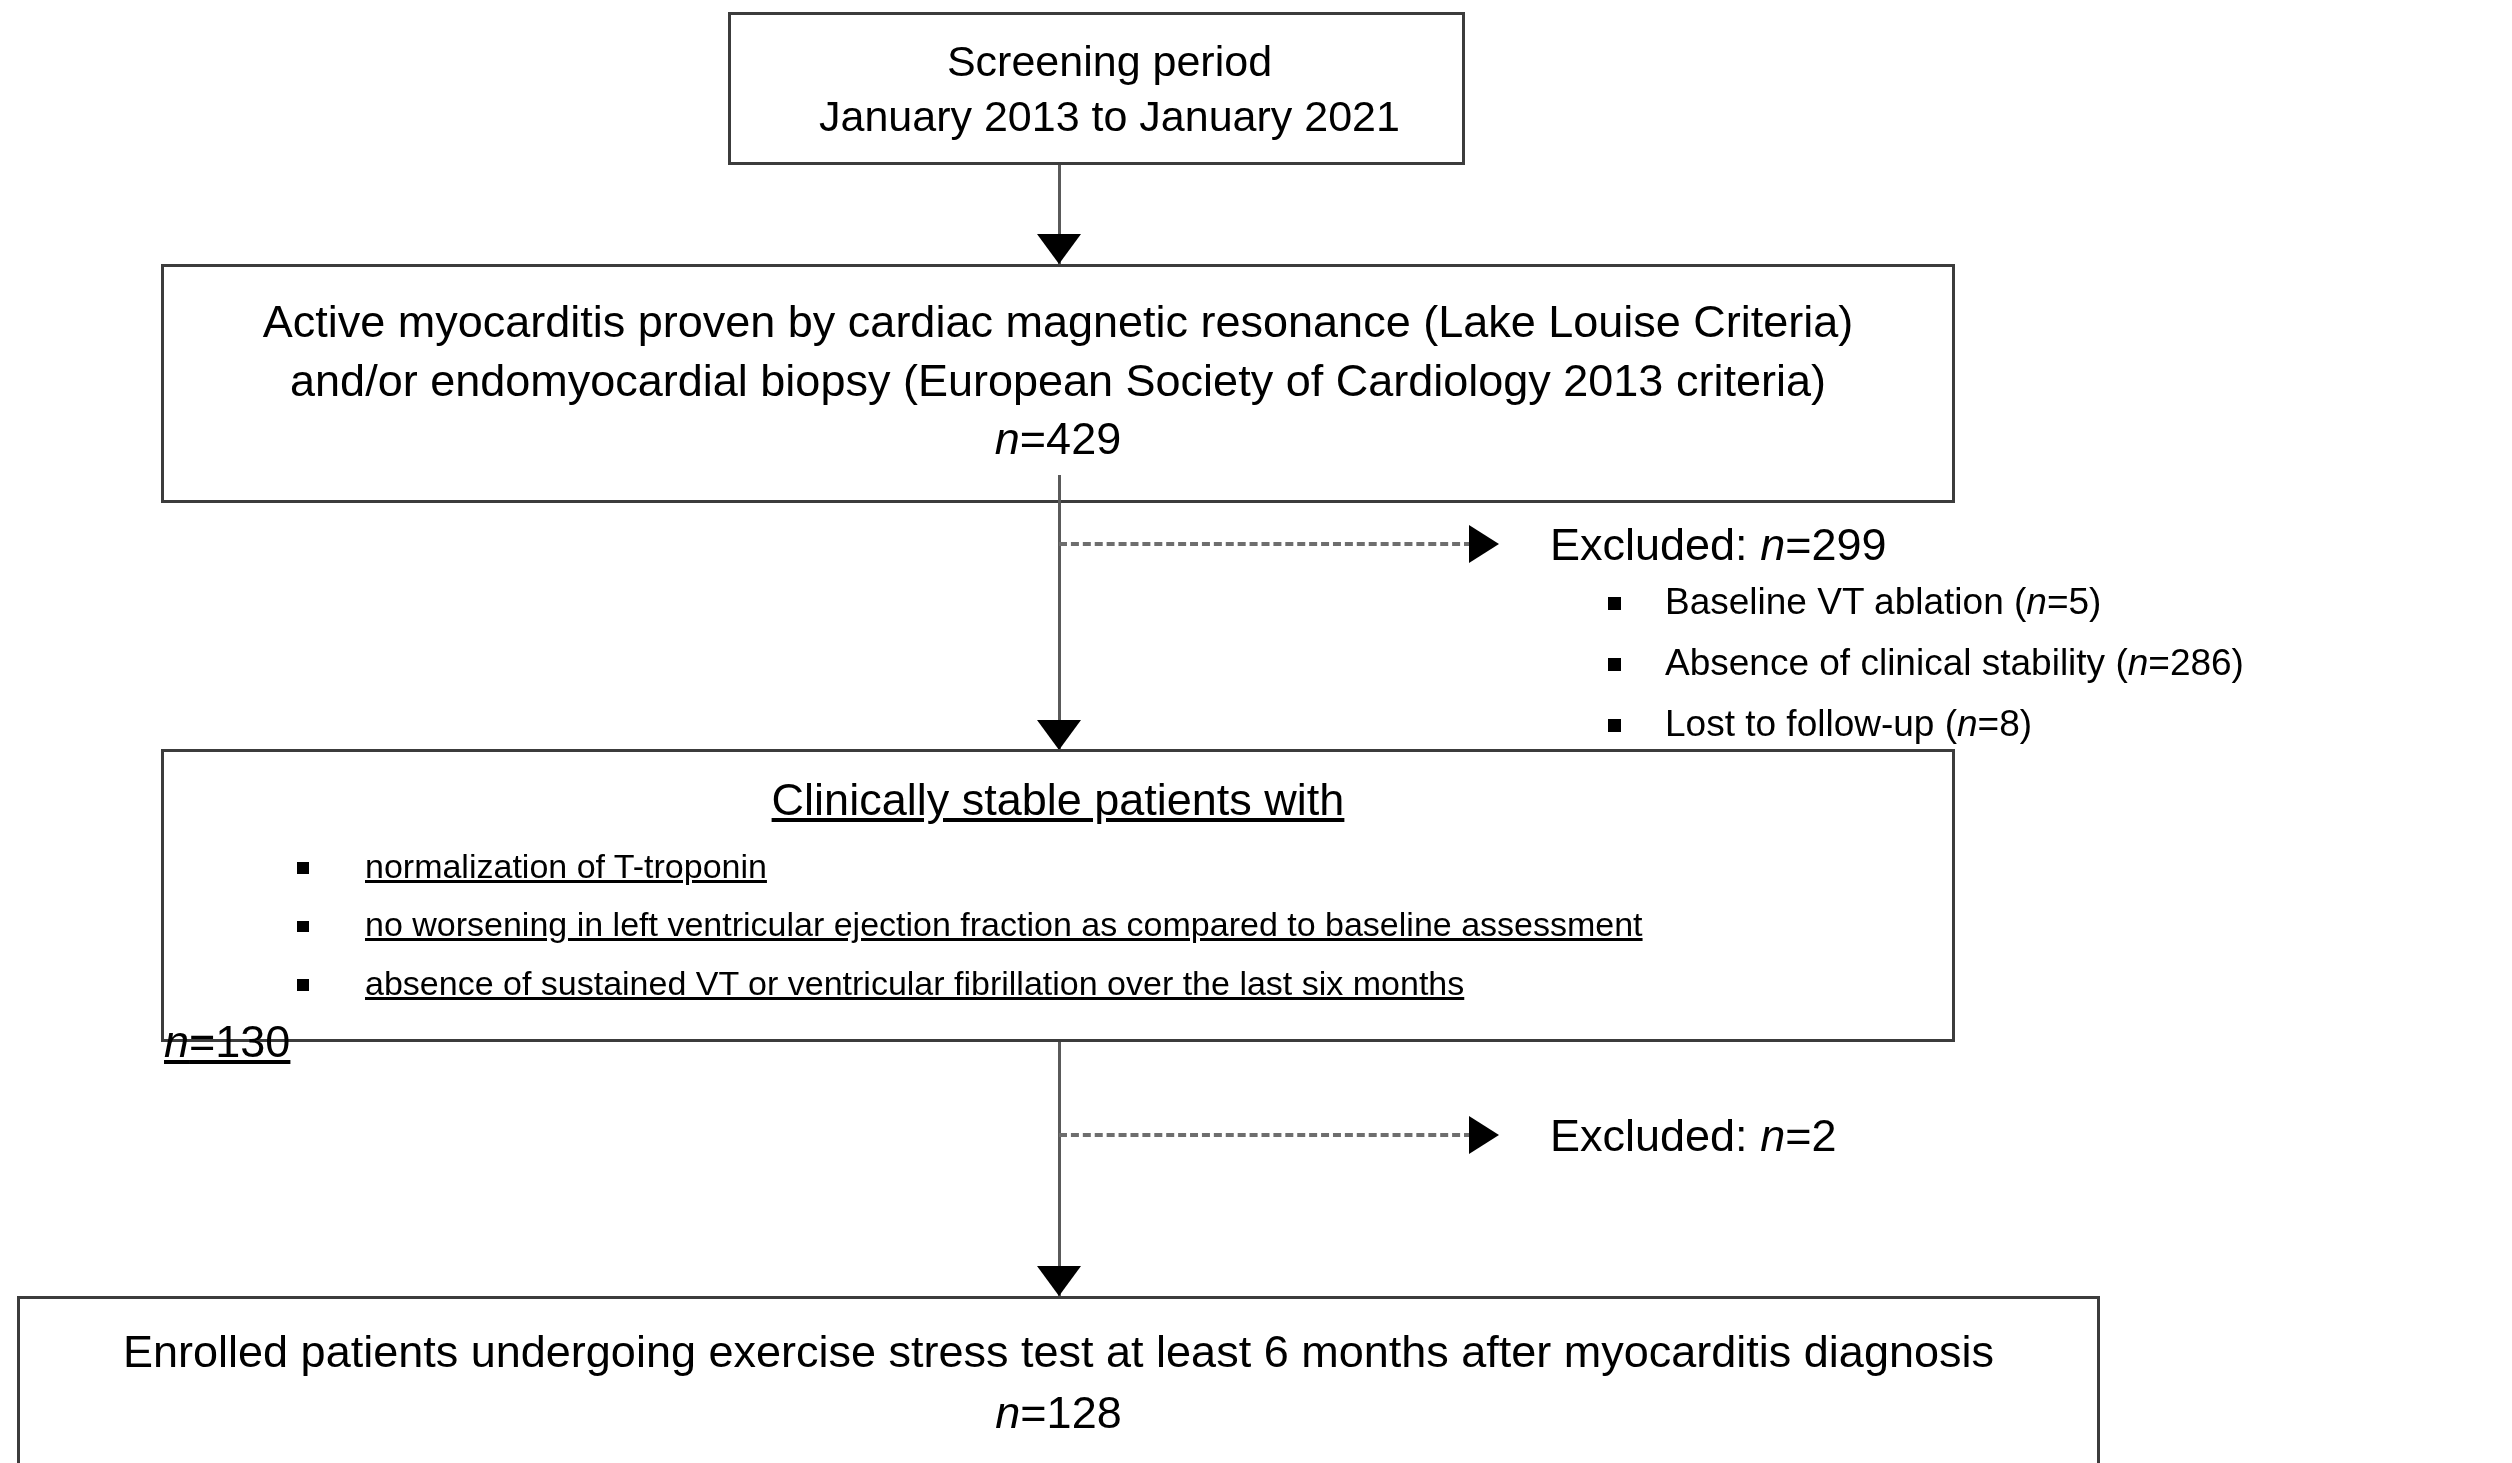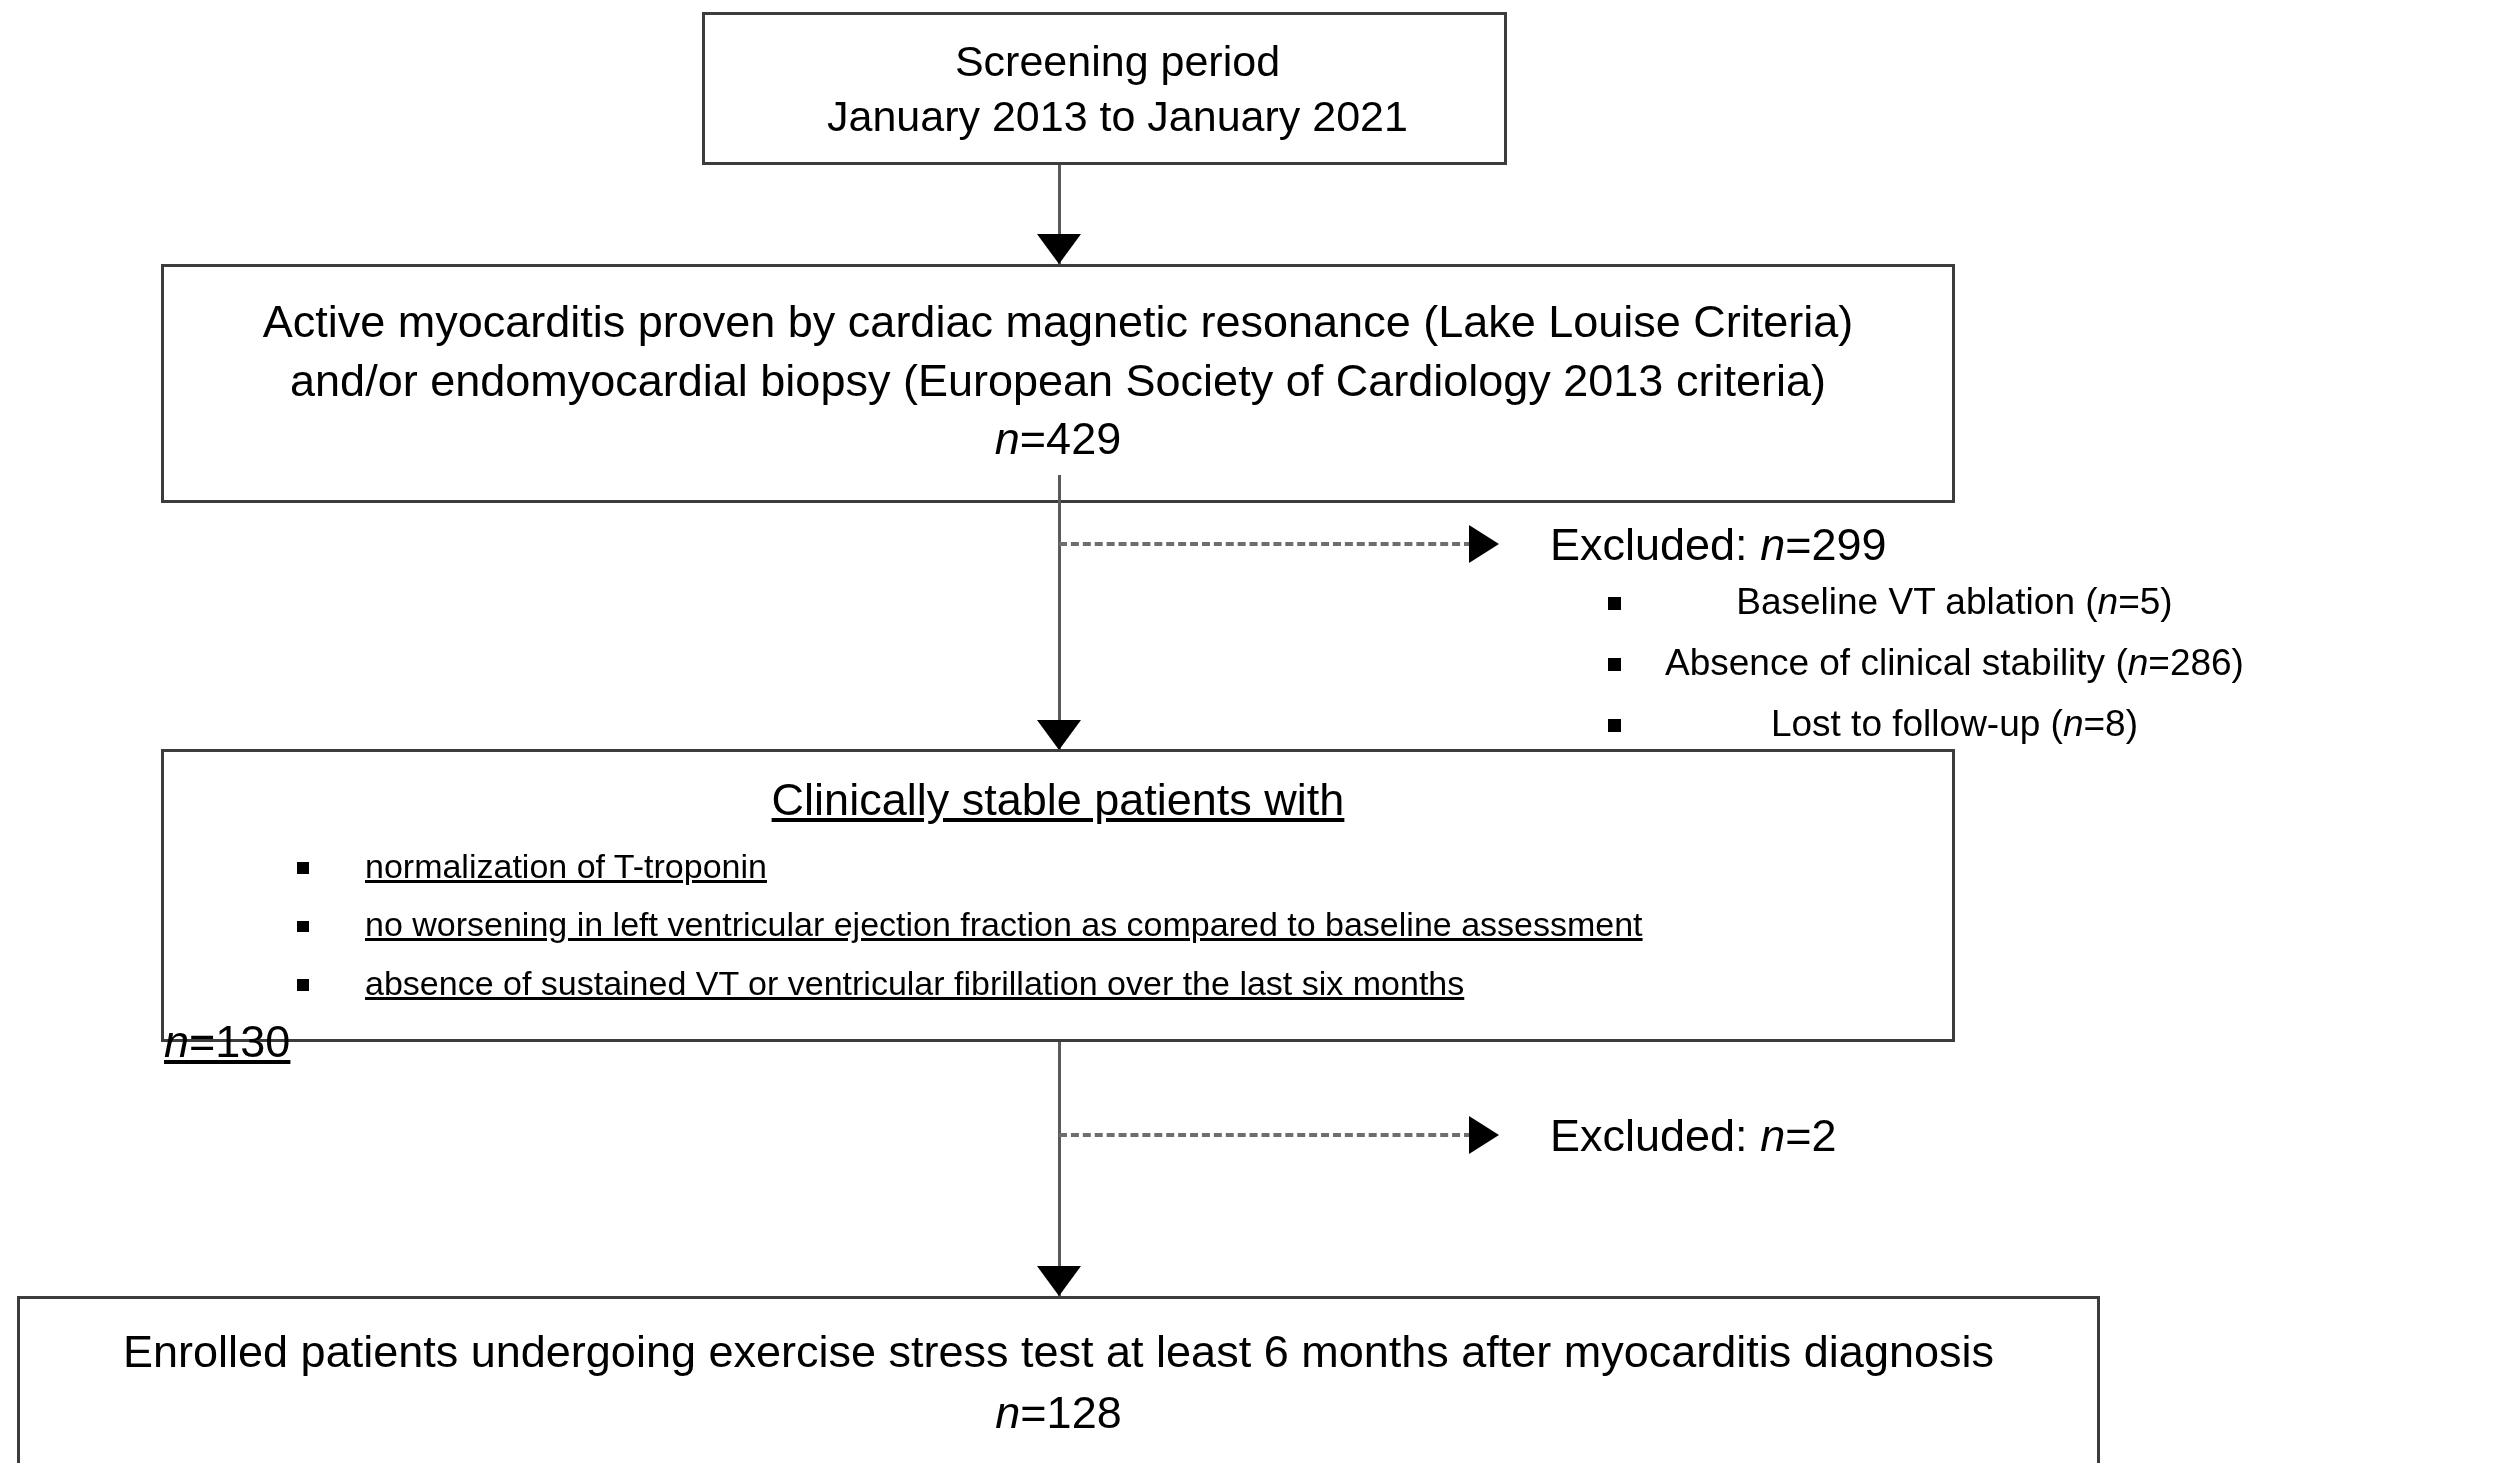--- a/index.html
+++ b/index.html
@@ -33,23 +33,23 @@
     text-align: center;
     font-size: 42px;
     line-height: 1.28;
     white-space: nowrap;
   }
   .nval {
     font-style: italic;
   }
 
   #box-screening {
-    left: 702px;
+    left: 728px;
     top: 12.2px;
-    width: 805px;
+    width: 737px;
     height: 153px;
     padding-left: 26px;
   }
   #box-screening .line { font-size: 43px; }
 
   #box-proven {
     left: 161px;
     top: 264px;
     width: 1794px;
     height: 239px;
@@ -127,21 +127,20 @@
     margin: 12.2px 0 0 0;
     padding: 0 0 0 58px;
   }
   .excluded ul li {
     position: relative;
     font-size: 37px;
     line-height: 1.1;
     padding-left: 57px;
     margin-bottom: 20.3px;
     white-space: nowrap;
-    text-align: center;
   }
   .excluded ul li:last-child { margin-bottom: 0; }
   .excluded ul li .sq {
     position: absolute;
     left: 0;
     top: 15px;
     width: 13px;
     height: 13px;
     background: #000000;
   }

